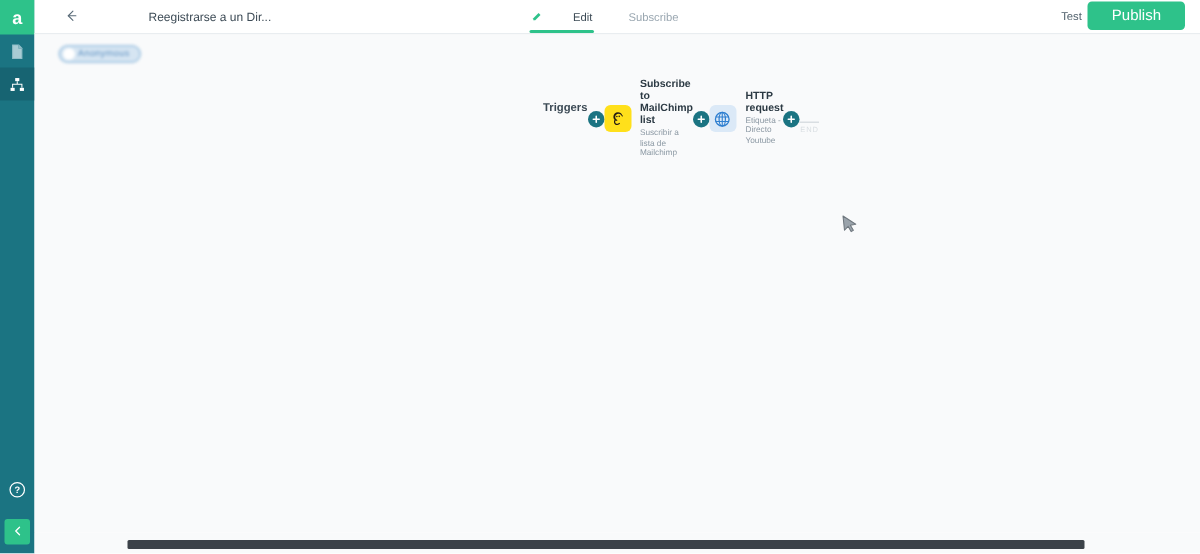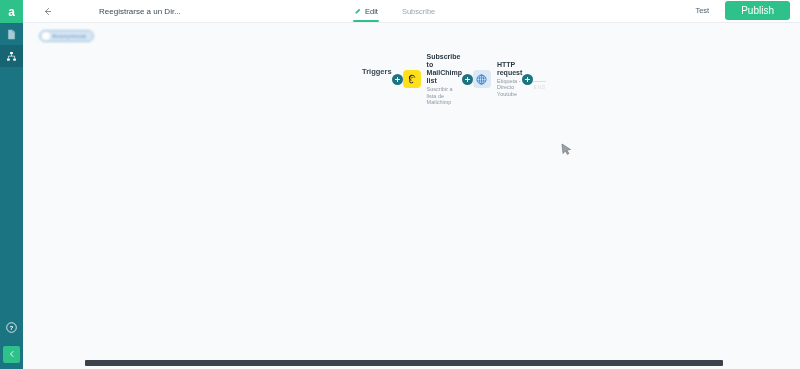--- a/index.html
+++ b/index.html
@@ -57,32 +57,32 @@
     margin-left: 19px; font-size: 8px; color: #3c4a55; font-weight: normal;
     white-space: nowrap;
     padding-left: 25px;
   }
   .header-tabs {
     position: absolute; left: 330px; top: 0; height: 23px;
     display: flex; align-items: center; gap: 22px;
   }
   .tab {
     position: relative; height: 23px; display: flex; align-items: center;
-    gap: 4px; font-size: 7.5px; color: #9aa7b1; cursor: pointer;
+    gap: 21px; font-size: 7.5px; color: #9aa7b1; cursor: pointer;
     padding: 0 1px;
   }
   .tab.active { color: #3c4a55; }
   .tab.active::after {
     content: ""; position: absolute; left: 0; right: 0; bottom: 1px;
     height: 1.6px; background: #2ec28a; border-radius: 1px;
   }
   .tab .tab-ico { color: #2ec28a; display: flex; }
   .header-right {
     position: absolute; right: 10px; top: 0; height: 21px;
-    display: flex; align-items: center; gap: 12px;
+    display: flex; align-items: center; 
   }
   .btn-text {
     font-size: 7.5px; color: #50606c; cursor: pointer; padding: 2px 4px;
   }
   .btn-publish {
     background: #2ec28a; color: #ffffff; font-size: 10px;
     border: none; border-radius: 3px; padding: 4px 16px; cursor: pointer;
     font-family: "Liberation Sans", sans-serif;
   }
 

